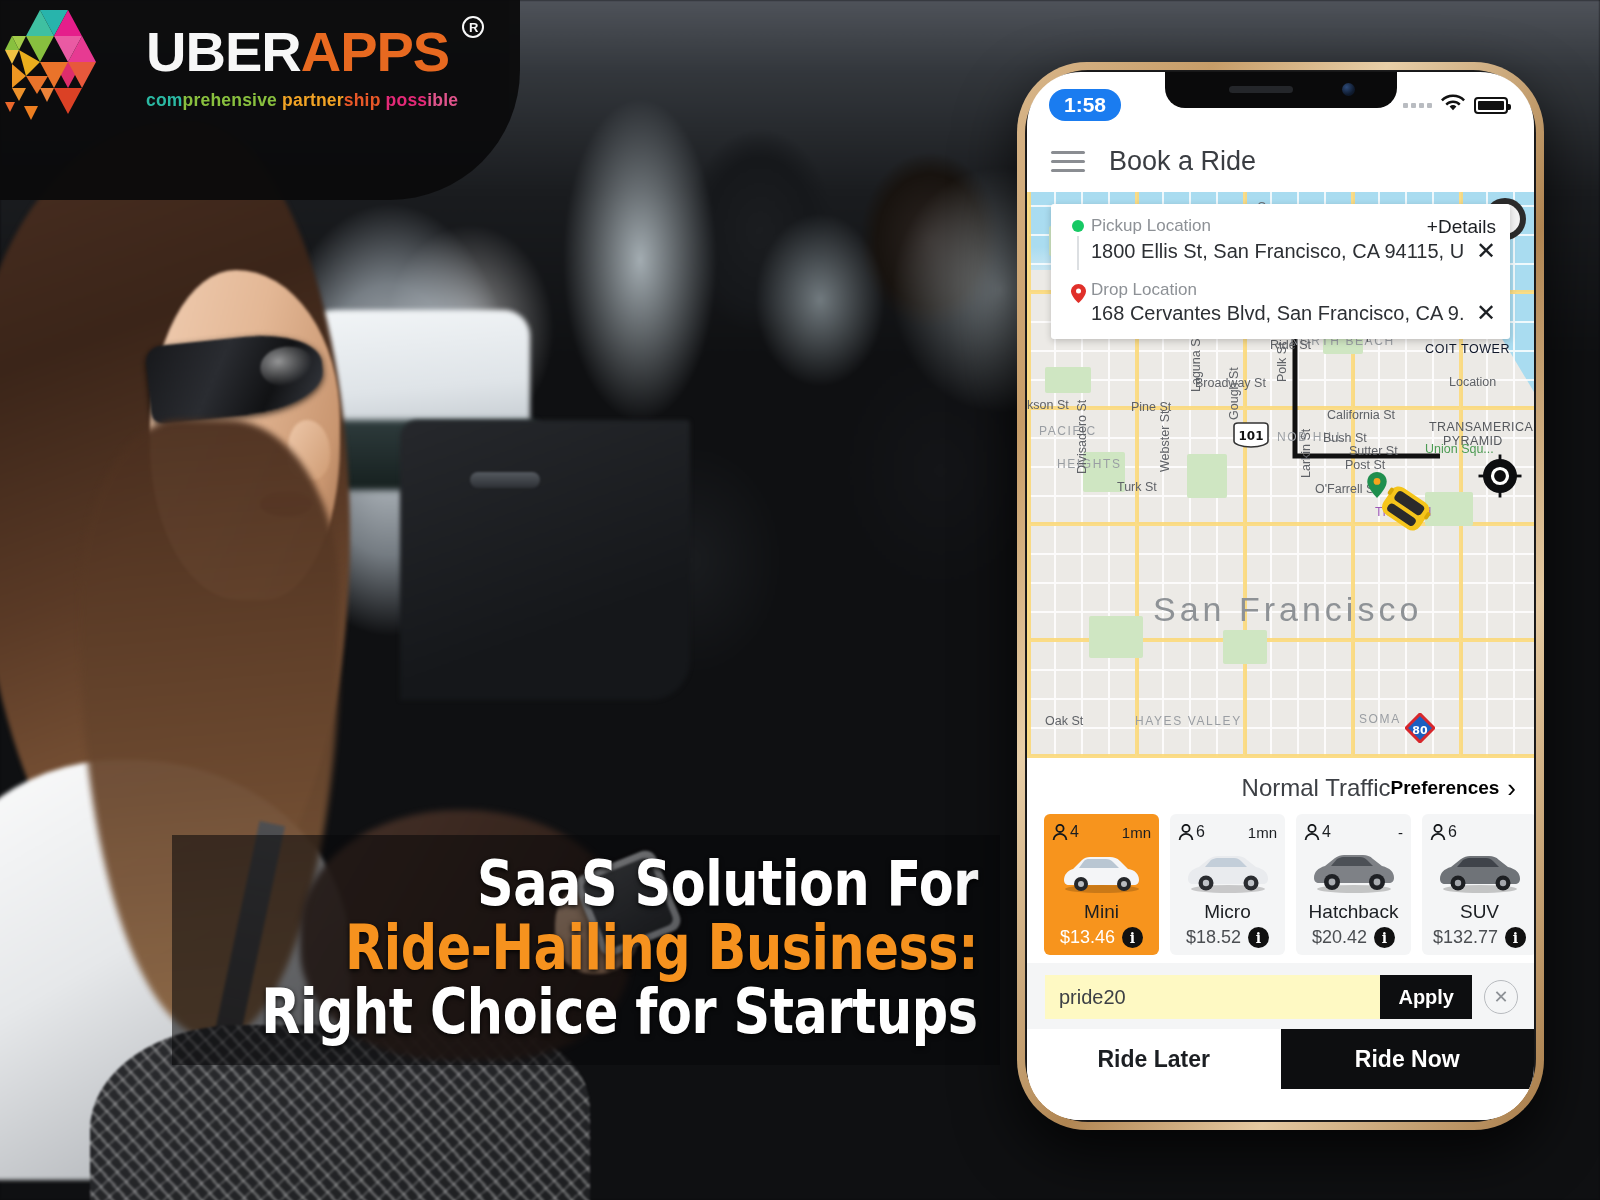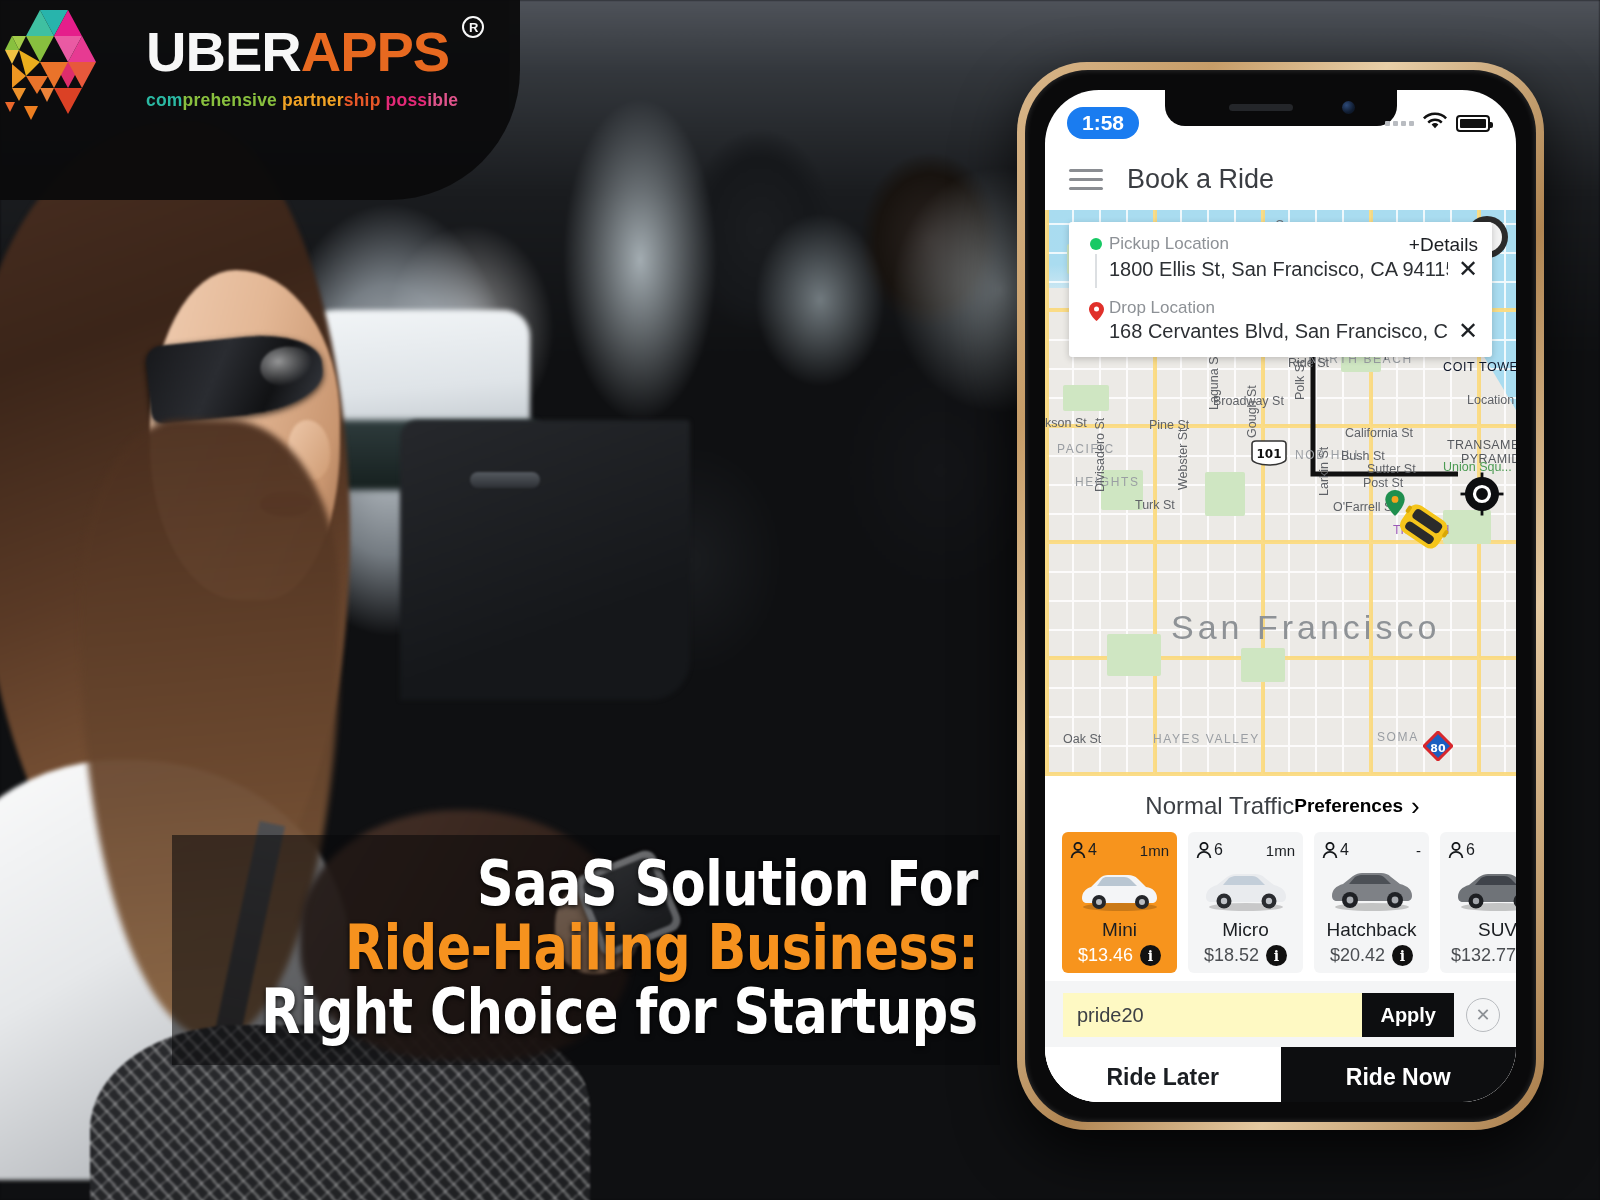--- a/index.html
+++ b/index.html
@@ -204,21 +204,21 @@
     position: absolute; left: 1017px; top: 62px; width: 527px; height: 1068px;
     border-radius: 70px;
     background: linear-gradient(118deg, #d8b68a 0%, #c79d68 18%, #e8cfa8 34%, #b08552 56%, #e5caa2 74%, #a87c49 100%);
     padding: 8px;
     box-shadow: 0 24px 60px rgba(0,0,0,.75);
   }
   .phone-inner {
     position: relative; width: 100%; height: 100%;
     border-radius: 63px;
     background: #0a0a0b;
-    padding: 20px;
+    padding: 2px;
     box-shadow: inset 0 0 6px rgba(255,255,255,.18);
   }
   .screen {
     position: relative; width: 100%; height: 100%; overflow: hidden;
     border-radius: 54px; background: #fff;
   }
   .notch {
     position: absolute; left: 50%; transform: translateX(-50%); top: 0;
     width: 232px; height: 36px; background: #0a0a0b;
     border-bottom-left-radius: 20px; border-bottom-right-radius: 20px;
@@ -337,21 +337,21 @@
   .loc-value { color:#2d3034; font-size:20px; margin-top:2px; white-space:nowrap; overflow:hidden; }
   .loc-main { flex:1; min-width:0; }
   .details-link { color:#1c1f23; font-size:19px; font-weight:400; white-space:nowrap; margin-left:8px; }
   .x-btn { font-size:24px; color:#1d2024; line-height:1; padding-left:10px; cursor:pointer; font-weight:400; }
   .loc-line-a { display:flex; align-items:flex-start; justify-content:space-between; }
   .loc-val-row { display:flex; align-items:center; justify-content:space-between; }
 
   
   .sheet { background:#fff; padding-top: 2px; }
   .traffic-row {
-    display:flex; align-items:center; justify-content:center;
+    display:flex; align-items:center; justify-content:flex-end;
     padding: 14px 18px 8px 22px;
   }
   .traffic-txt { font-size:24px; color:#3d4045; }
   .pref { display:flex; align-items:center; gap:8px; font-size:19px; font-weight:700; color:#000000; }
   .chev { font-size:26px; font-weight:300; line-height:1; }
 
   .cars { display:flex; gap:11px; padding: 4px 0 0 17px; overflow:hidden; }
   .car-card {
     width:115px; flex:none; background:#f4f5f6; border-radius:6px;
     padding:8px 8px 7px 8px; position:relative;

